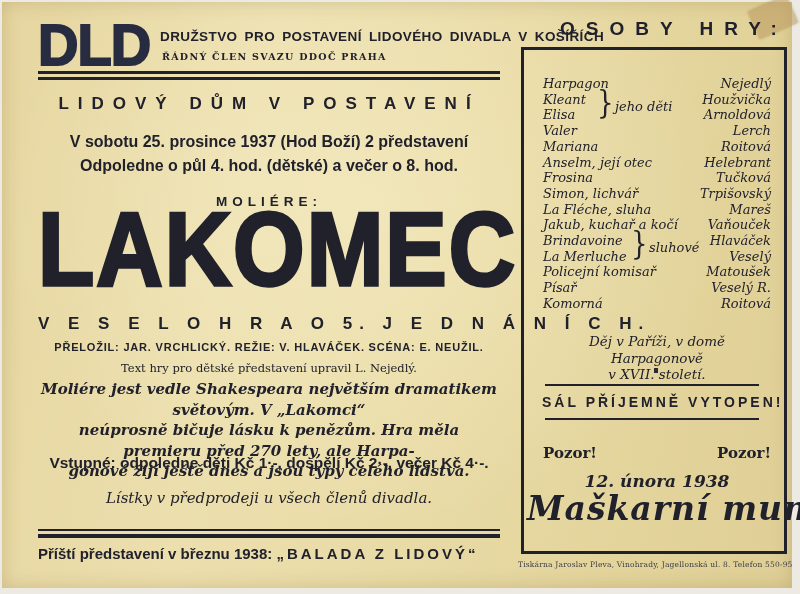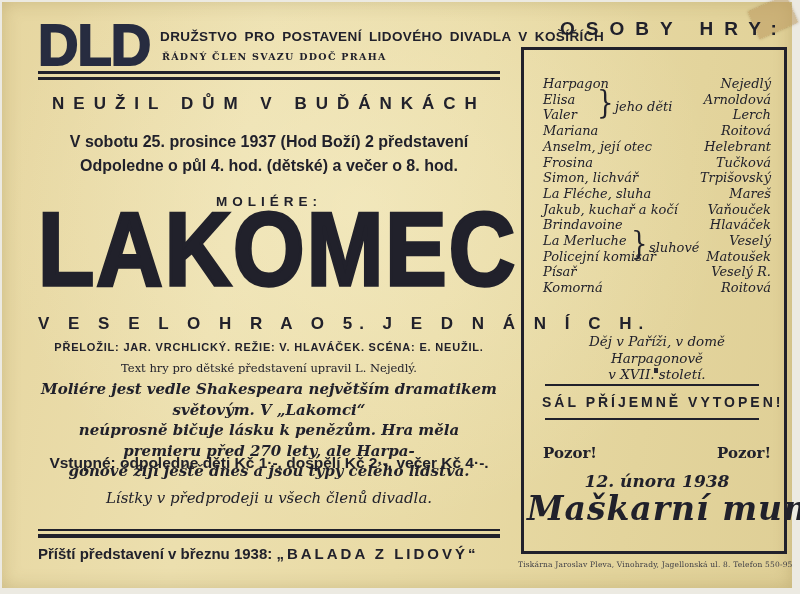--- a/index.html
+++ b/index.html
@@ -78,21 +78,21 @@
 
   <div class="tape" style="left:750px;top:0px;width:42px;height:30px;transform:rotate(-24deg);"></div>
 
   <div class="abs logo sans">DLD</div>
   <div class="abs org1 sans">DRUŽSTVO PRO POSTAVENÍ LIDOVÉHO DIVADLA V KOŠÍŘÍCH</div>
   <div class="abs org2">ŘÁDNÝ ČLEN SVAZU DDOČ PRAHA</div>
 
   <div class="abs rule hr2" style="left:36px;top:69px;width:462px;"></div>
   <div class="abs rule hr2" style="left:36px;top:75px;width:462px;"></div>
 
-  <div class="abs venue center nowrap">NEUŽIL DŮM V BUĎÁNKÁCH</div>
+  <div class="abs venue center nowrap">LIDOVÝ DŮM V POSTAVENÍ</div>
   <div class="abs dateline center" style="top:131px">V sobotu 25. prosince 1937 (Hod Boží) 2 představení</div>
   <div class="abs dateline center" style="top:155px">Odpoledne o půl 4. hod. (dětské) a večer o 8. hod.</div>
 
   <div class="abs author center">MOLIÉRE:</div>
   <div class="abs title center nowrap">LAKOMEC</div>
   <div class="abs subtitle center nowrap">V E S E L O H R A  O  5.  J E D N Á N Í C H.</div>
   <div class="abs credits center">PŘELOŽIL: JAR. VRCHLICKÝ. REŽIE: V. HLAVÁČEK. SCÉNA: E. NEUŽIL.</div>
   <div class="abs adapt center">Text hry pro dětské představení upravil L. Nejedlý.</div>
 
   <div class="abs desc center">
@@ -114,20 +114,24 @@
 
   <div class="abs castHead center nowrap">OSOBY HRY:</div>
   <div class="abs castBox"></div>
 
   <div class="abs castList">
     <div class="cast-row">
       <span>Harpagon</span>
         <span>Nejedlý</span>
       </div>
     <div class="cast-row">
+      <span>Kleant</span>
+        <span>Houžvička</span>
+      </div>
+    <div class="cast-row">
       <span>Elisa</span>
         <span>Arnoldová</span>
       </div>
     <div class="cast-row">
       <span>Valer</span>
         <span>Lerch</span>
       </div>
     <div class="cast-row">
       <span>Mariana</span>
         <span>Roitová</span>

